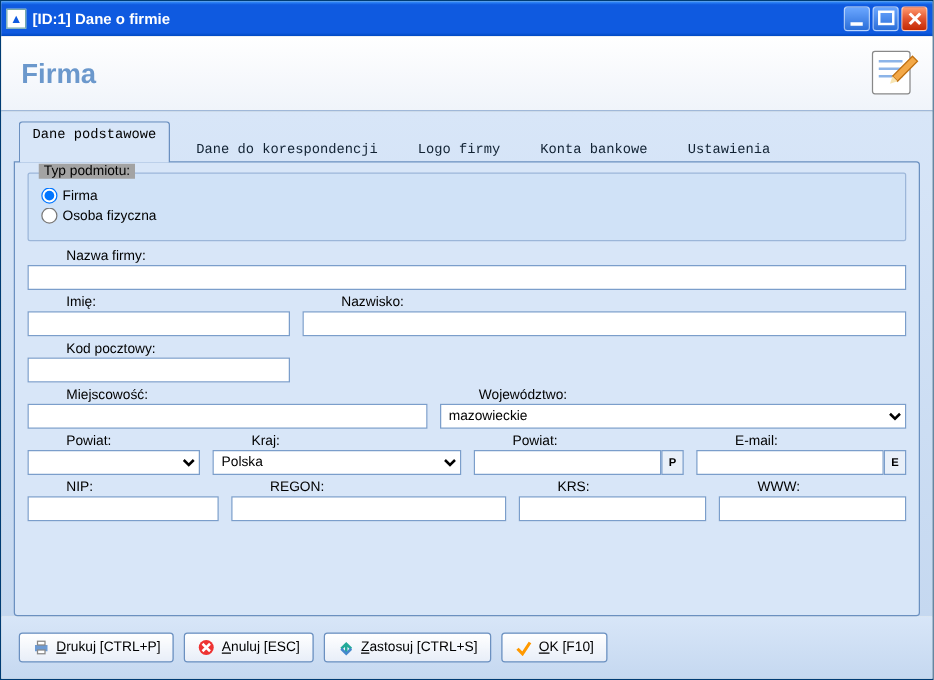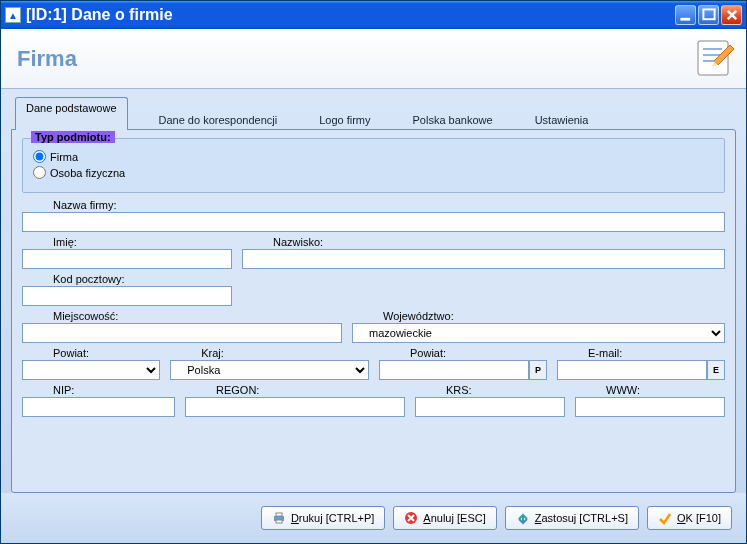--- a/index.html
+++ b/index.html
@@ -31,21 +31,21 @@
     width: 16px; height: 16px;
     background: #fff;
     margin-right: 5px;
     display: flex;
     align-items: center;
     justify-content: center;
     color: #0f5ae0;
     font-size: 10px;
     border: 1px solid #7aa;
   }
-  .titlebar-text { flex: 1; font-size: 16px; }
+  .titlebar-text { flex: 1; font-size: 12px; }
   .titlebar-btns { display: flex; gap: 2px; }
   .tb-btn {
     width: 21px; height: 20px;
     border: 1px solid #fff8;
     border-radius: 3px;
     display: flex;
     align-items: center; justify-content: center;
     color: #fff; font-weight: bold;
     font-size: 10px;
   }
@@ -72,22 +72,23 @@
   }
   .content-wrap {
     flex: 1;
     padding: 8px 10px 0 10px;
     background: linear-gradient(to bottom, #d8e6f8, #c5d8f0);
     display: flex;
     flex-direction: column;
   }
   .tabs {
     display: flex;
-    gap: 20px;
+    gap: 10px;
     margin-left: 4px;
+    font-family: Liberation Mono, monospace;
   }
   .tab {
     padding: 4px 10px;
     font-size: 11px;
     color: #000;
     border: 1px solid #9cb6d9;
     border-bottom: none;
     border-radius: 3px 3px 0 0;
     background: transparent;
     cursor: pointer;
@@ -113,57 +114,55 @@
     border-radius: 2px;
     padding: 8px 10px 10px 10px;
     margin-bottom: 6px;
     background: #d0e2f7;
     position: relative;
   }
   .group-legend {
     position: absolute;
     top: -8px;
     left: 8px;
-    background: #8b5cf6;
+    background: #a3a3a3;
     padding: 0 4px;
     font-size: 11px;
     color: #000;
-    font-weight: bold;
   }
   .radio-row { display: flex; align-items: center; gap: 4px; margin: 3px 0; }
   .radio-row input { margin: 0; }
   .form-row { display: flex; gap: 10px; margin-bottom: 4px; }
   .form-col { display: flex; flex-direction: column; }
   .col-label { font-size: 11px; color: #000; margin-bottom: 1px; padding-left: 31px; }
   input.tx, select.tx {
     height: 20px;
     border: 1px solid #7b9ecb;
     background: #fff;
     font-family: inherit;
     font-size: 11px;
     padding: 1px 3px;
   }
-  select.tx { padding-left: 12px; }
+  select.tx { padding-left: 2px; }
   .mini-btn {
     width: 18px; height: 20px;
     border: 1px solid #7b9ecb;
     background: #e9f0f9;
     font-size: 9px;
     font-weight: bold;
     display: inline-flex;
     align-items: center; justify-content: center;
     cursor: pointer;
   }
   .inline-combo { display: flex; }
   .inline-combo .tx { flex: 1; }
   .footer {
     height: 50px;
     display: flex;
     align-items: center;
-    justify-content: flex-end;
     gap: 8px;
     padding: 0 14px;
     background: linear-gradient(to bottom, #d8e6f8, #c5d8f0);
   }
   .btn {
     background: linear-gradient(to bottom, #ffffff, #e8eef8);
     border: 1px solid #6b90c0;
     border-radius: 3px;
     padding: 4px 10px;
     font-size: 11px;
@@ -214,21 +213,21 @@
         <path d="M20 24 L24 28 L18 30 Z" fill="#f8e4b0"></path>
       </svg>
     </div>
   </div>
 
   <div class="content-wrap">
     <div class="tabs">
       <div class="tab active">Dane podstawowe</div>
       <div class="tab">Dane do korespondencji</div>
       <div class="tab">Logo firmy</div>
-      <div class="tab">Polska bankowe</div>
+      <div class="tab">Konta bankowe</div>
       <div class="tab">Ustawienia</div>
     </div>
 
     <div class="tab-body">
 
       <div class="groupbox">
         <span class="group-legend">Typ podmiotu:</span>
         <div class="radio-row">
           <input type="radio" name="typ" checked="" style="">
           <span>Firma</span>

